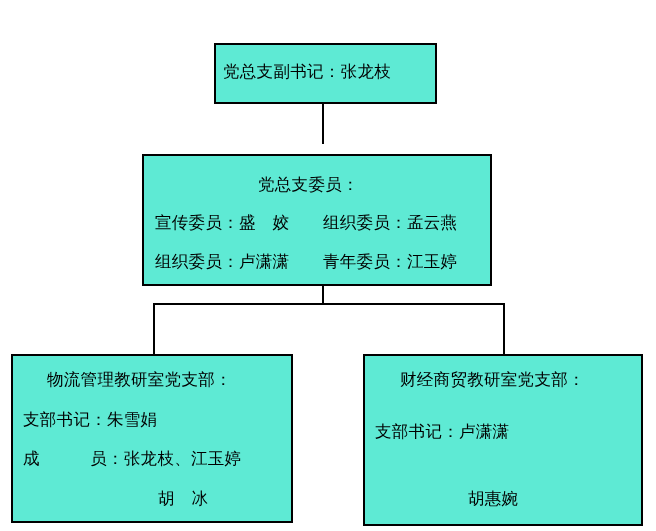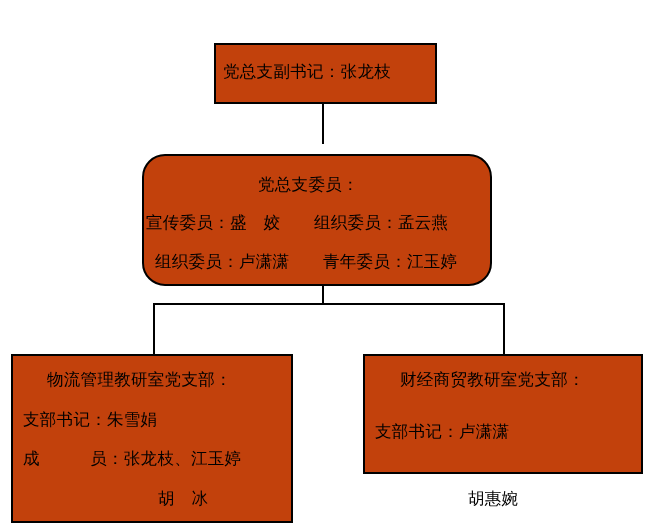--- a/index.html
+++ b/index.html
@@ -13,49 +13,49 @@
     height: 531px;
     background: #ffffff;
     font-family: "Liberation Serif", "DejaVu Serif", serif;
     color: #000000;
     overflow: hidden;
   }
   .box {
     position: absolute;
     box-sizing: border-box;
     border: 2px solid #000000;
-    background: #c2410c;
+    background: #5eead4;
   }
   .txt {
     position: absolute;
     font-size: 16.5px;
     line-height: 20px;
     height: 20px;
     white-space: pre;
     letter-spacing: 0.3px;
   }
   .line {
     position: absolute;
     background: #000000;
   }
   
   .box-top    { left: 214px; top: 43px;  width: 223px; height: 61px;  }
-  .box-mid    { left: 142px; top: 154px; width: 350px; height: 132px; border-radius: 23px; }
+  .box-mid    { left: 142px; top: 154px; width: 350px; height: 132px; }
   .box-left   { left: 11px;  top: 354px; width: 282px; height: 169px; }
-  .box-right  { left: 363px; top: 354px; width: 280px; height: 120px; }
+  .box-right  { left: 363px; top: 354px; width: 280px; height: 172px; }
   
   .conn-v1 { left: 322px; top: 104px; width: 2px;   height: 40px; }
   .conn-v2 { left: 322px; top: 286px; width: 2px;   height: 19px; }
   .conn-h1 { left: 153px; top: 303px; width: 352px; height: 2px;  }
   .conn-v3 { left: 153px; top: 303px; width: 2px;   height: 51px; }
   .conn-v4 { left: 503px; top: 303px; width: 2px;   height: 51px; }
   
   .t-top    { left: 7px;   top: 17px; }
   .t-mid1   { left: 114px; top: 19px; }
-  .t-mid2   { left: 2px;  top: 57px; }
+  .t-mid2   { left: 11px;  top: 57px; }
   .t-mid3   { left: 11px;  top: 96px; }
   .t-l1     { left: 34px;  top: 14px; }
   .t-l2     { left: 10px;  top: 54px; }
   .t-l3     { left: 10px;  top: 93px; }
   .t-l4     { left: 107px; top: 133px; margin-left: 38px; }
   .t-r1     { left: 35px;  top: 14px; }
   .t-r2     { left: 10px;  top: 54px; margin-top: 12px; }
   .t-r3     { left: 10px;  top: 93px; }
   .t-r4     { left: 103px; top: 133px; }
 </style>

